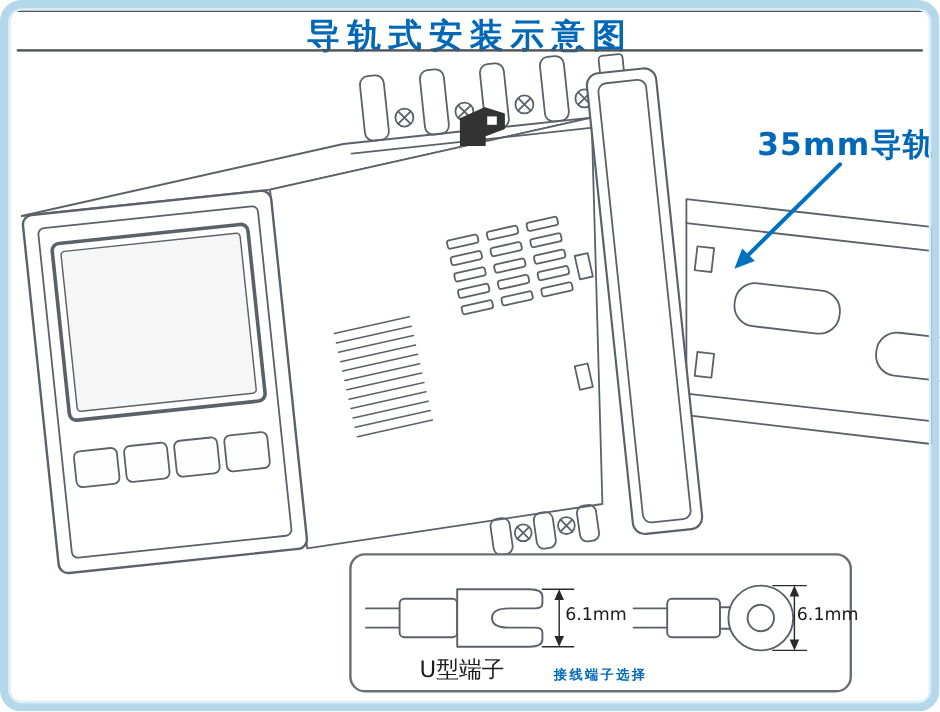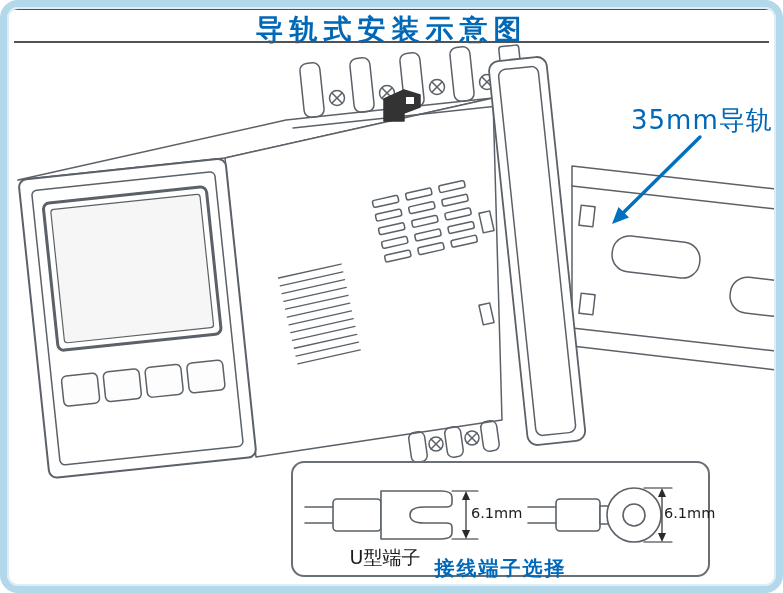--- a/index.html
+++ b/index.html
@@ -13,32 +13,32 @@
   }
   .rule{position:absolute;left:14px;right:14px;height:2px;background:#4d5358;z-index:2;}
   .rule-top{top:8px;}
   .rule-bottom{top:41px;}
   .title{
     position:absolute;top:11px;left:0;right:0;text-align:center;
     font-size:28px;font-weight:bold;color:#0068b7;letter-spacing:6px;z-index:2;
   }
   .artwork{position:absolute;left:0;top:0;z-index:1;}
   .rail-label{
-    position:absolute;left:631px;top:103px;font-size:26px;font-weight:normal;
+    position:absolute;left:631px;top:103px;font-size:26px;font-weight:bold;
     color:#0068b7;letter-spacing:1px;z-index:2;white-space:nowrap;
   }
   .dim{position:absolute;font-size:14.5px;color:#1c1c1c;z-index:2;white-space:nowrap;text-align:center;}
   .dim-u{left:471px;top:505px;}
   .dim-o{left:664px;top:505px;}
   .tlabel{position:absolute;font-size:19px;color:#1c1c1c;width:120px;text-align:center;z-index:2;}
   .tlabel-u{left:325px;top:545px;}
   .tlabel-o{left:578px;top:547px;}
   .inset-caption{
     position:absolute;left:292px;width:417px;top:555px;text-align:center;
-    font-size:20px;font-weight:bold;color:#0068b7;letter-spacing:2px;z-index:2;
+    font-size:11px;font-weight:bold;color:#0068b7;letter-spacing:2px;z-index:2;
   }
 </style>
 </head>
 <body>
 
 <div class="stage">
 
   <div class="rule rule-top"></div>
   <div class="title">导轨式安装示意图</div>
   <div class="rule rule-bottom"></div>

